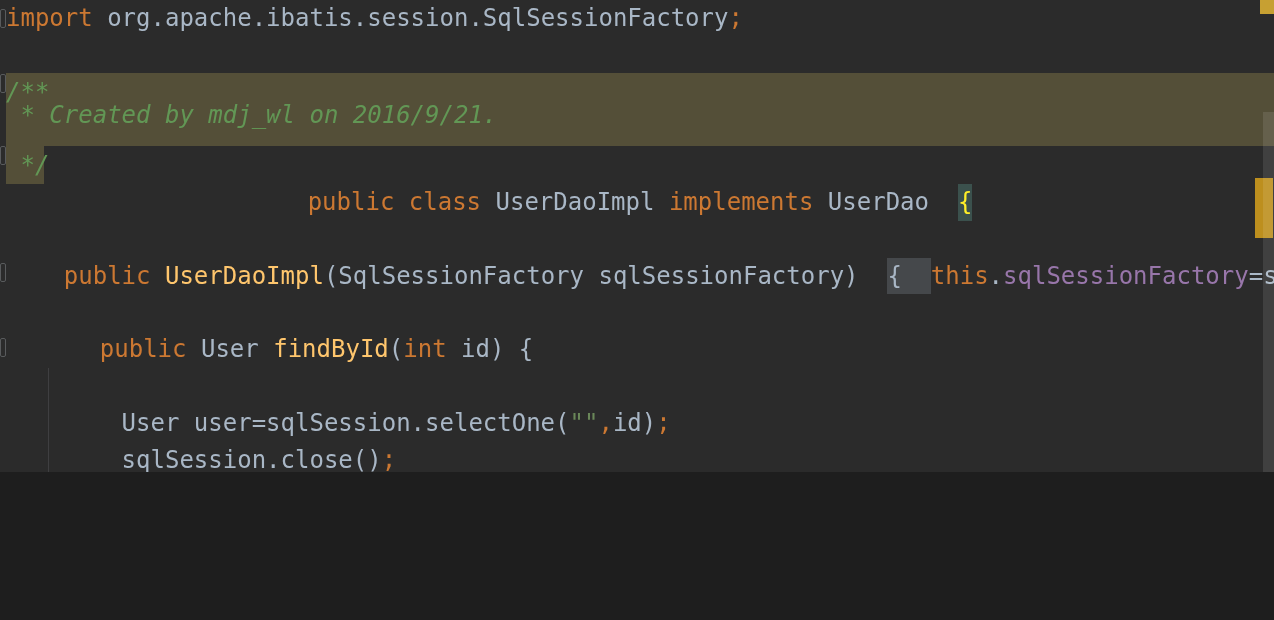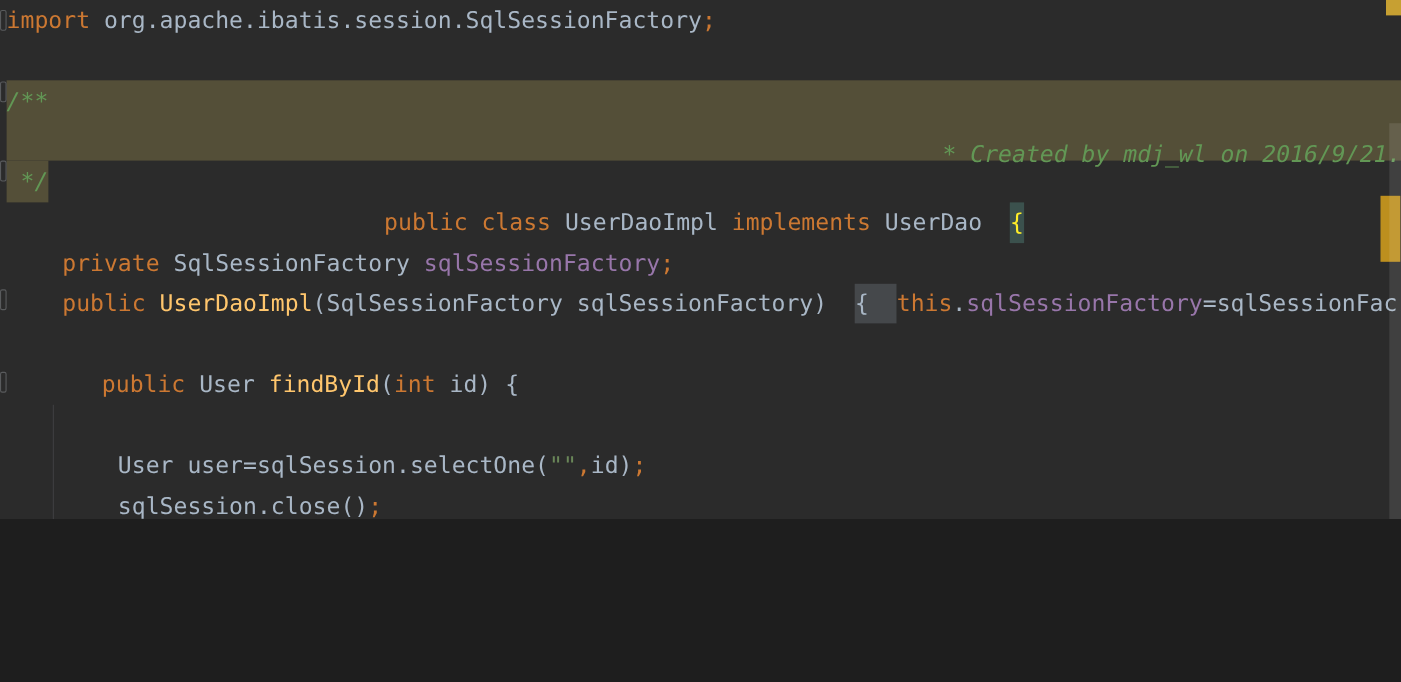--- a/index.html
+++ b/index.html
@@ -2,21 +2,21 @@
 <html style="--background: #2B2B2B; --default-text: #A9B7C6; --keyword: #CC7832; --punctuation: #CC7832; --field: #9876AA; --method-declaration: #FFC66D; --annotation: #BBB529; --comment: #629755; --string: #6A8759; --selection-highlight: #544F38; --caret-line: #323234; --brace-match-bg: #3B514D; --brace-match-fg: #FFEF28; --brace-box-bg: #45484B; --indent-guide: #3F3F41; --scrollbar-thumb: rgba(255,255,255,0.10); --stripe-marker-gold: #BD8F1E; --indicator-gold: #C7A032; --fold-marker-border: #595B5D;"><head>
 <meta charset="utf-8">
 <style>
   html,body{margin:0;padding:0;background:#1e1e1e;}
   .editor{
     position:relative;
     width:1274px;height:472px;
     background:var(--background,#2B2B2B);
     overflow:hidden;
     font-family:"DejaVu Sans Mono","Liberation Mono",monospace;
-    font-size:21px;
+    font-size:24px;
     color:var(--default-text,#A9B7C6);
   }
   .overlay{position:absolute;}
   .sel-band{left:6px;top:73px;width:1268px;height:73px;background:var(--selection-highlight);}
   .sel-band-tail{left:6px;top:146px;width:38px;height:38px;background:var(--selection-highlight);}
   .caret-line{left:0;top:553px;width:1274px;height:37px;background:var(--caret-line);}
   .indent-guide{left:48px;top:368px;width:1px;height:148px;background:var(--indent-guide);}
   .fold-mark{left:0;width:4px;height:17px;border:1px solid var(--fold-marker-border);border-radius:2px;background:transparent;}
   .scroll-thumb{right:0;top:112px;width:11px;height:508px;background:var(--scrollbar-thumb);}
   .stripe-gold{left:1255px;top:178px;width:18px;height:60px;background:var(--stripe-marker-gold);}
@@ -52,24 +52,23 @@
   <div class="overlay fold-mark" style="top:74px"></div>
   <div class="overlay fold-mark" style="top:146px"></div>
   <div class="overlay fold-mark" style="top:263px"></div>
   <div class="overlay fold-mark" style="top:338px"></div>
   <div class="overlay fold-mark" style="top:525px"></div>
 
   <div class="code-layer" id="code-layer">
       <div class="line" style="top: 0px;"><span class="tok-keyword">import</span><span class="tok-plain"> org.apache.ibatis.session.SqlSessionFactory</span><span class="tok-semi">;</span></div>
       <div class="line" style="top: 36.8px;"></div>
       <div class="line" style="top: 73.6px;"><span class="tok-comment">/**</span></div>
-      <div class="line" style="top: 122px; text-align: right;"><span class="tok-comment"> * Created by mdj_wl on 2016/9/21.</span></div>
+      <div class="line" style="top: 97px;"><span class="tok-comment"> * Created by mdj_wl on 2016/9/21.</span></div>
       <div class="line" style="top: 147.2px;"><span class="tok-comment"> */</span></div>
       <div class="line" style="top: 184px; text-align: center;"><span class="tok-keyword">public class</span><span class="tok-plain"> UserDaoImpl </span><span class="tok-keyword">implements</span><span class="tok-plain"> UserDao  </span><span class="tok-brace-match">{</span></div>
-      <div class="line" style="top: 220.8px;"><span class="tok-plain">    </span><span class="tok-keyword">private</span><span class="tok-plain"> SqlSessionFactory </span><span class="tok-field">sqlSessionFactory</span><span class="tok-semi">;</span></div>
       <div class="line" style="top: 257.6px;"><span class="tok-plain">    </span><span class="tok-keyword">public</span><span class="tok-plain"> </span><span class="tok-method">UserDaoImpl</span><span class="tok-plain">(SqlSessionFactory sqlSessionFactory)  </span><span class="tok-brace-gray">{  </span><span class="tok-keyword">this</span><span class="tok-plain">.</span><span class="tok-field">sqlSessionFactory</span><span class="tok-plain">=</span><span class="tok-plain">sqlSessionFac</span></div>
       <div class="line" style="top: 331.2px; padding-left: 42px;"><span class="tok-plain">    </span><span class="tok-keyword">public</span><span class="tok-plain"> User </span><span class="tok-method">findById</span><span class="tok-plain">(</span><span class="tok-keyword">int</span><span class="tok-plain"> id) {</span></div>
       <div class="line" style="top: 404.8px;"><span class="tok-plain">        User user=sqlSession.selectOne(</span><span class="tok-string">""</span><span class="tok-semi">,</span><span class="tok-plain">id)</span><span class="tok-semi">;</span></div>
       <div class="line" style="top: 441.6px;"><span class="tok-plain">        sqlSession.close()</span><span class="tok-semi">;</span></div>
       <div class="line" style="top: 515.2px;"><span class="tok-plain">    }</span></div>
       <div class="line" style="top: 552px;"><span class="tok-brace-match">}</span></div>
     </div>
 
   <div class="overlay stripe-gold"></div>
   <div class="overlay scroll-thumb"></div>

